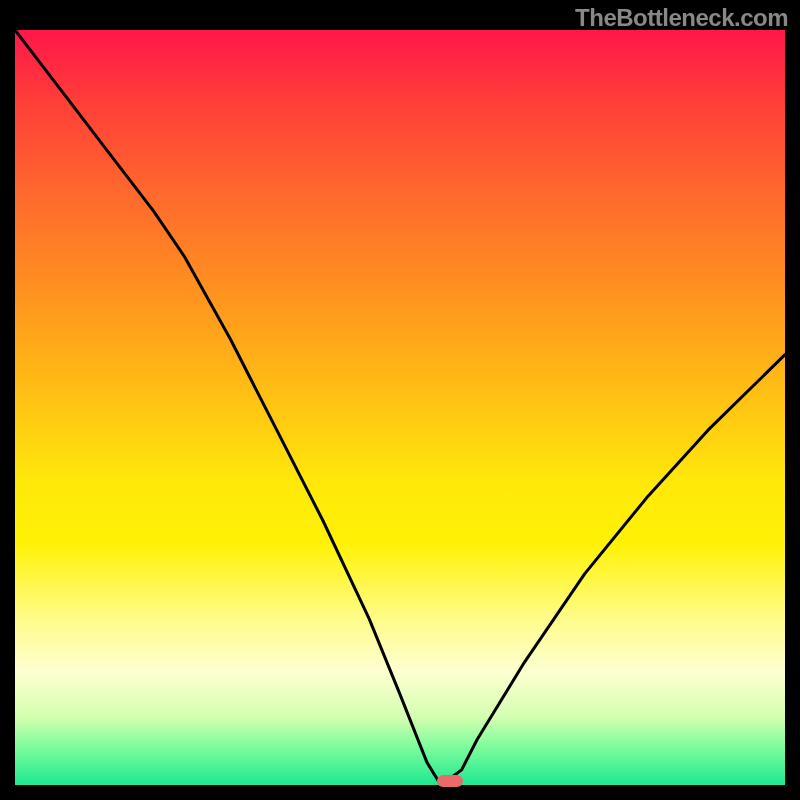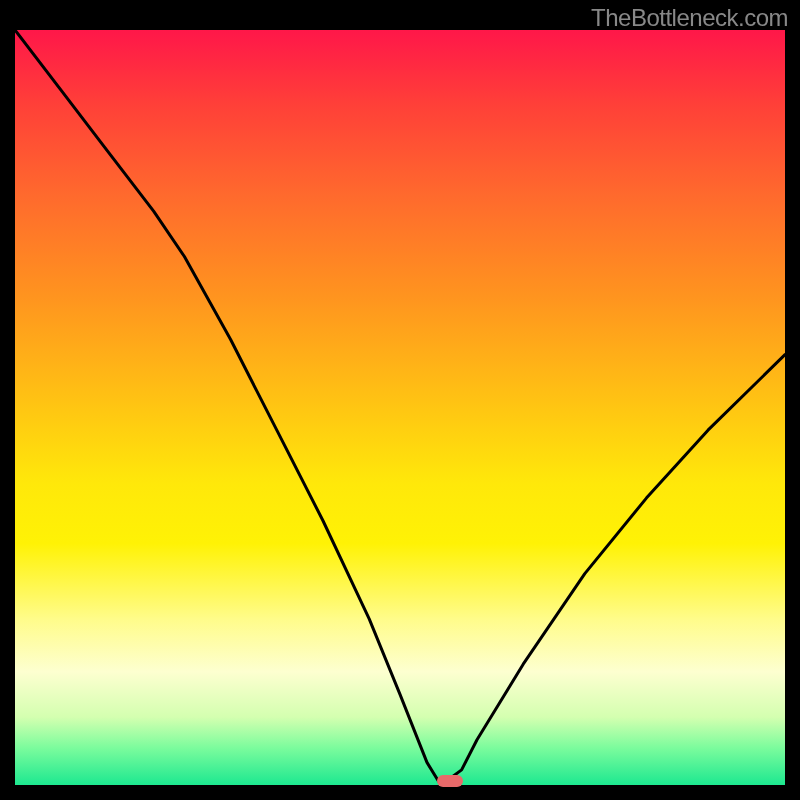--- a/index.html
+++ b/index.html
@@ -36,21 +36,21 @@
       #7dfc9d 95%,
       #1de890 100%
     );
   }
   .watermark {
     position: absolute;
     top: 4px;
     right: 12px;
     color: #888;
     font-size: 24px;
-    font-weight: normal;
+    font-weight: bold;
     letter-spacing: -0.5px;
     text-align: right;
   }
   svg.curve {
     position: absolute;
     left: 0;
     top: 0;
     width: 770px;
     height: 755px;
   }

